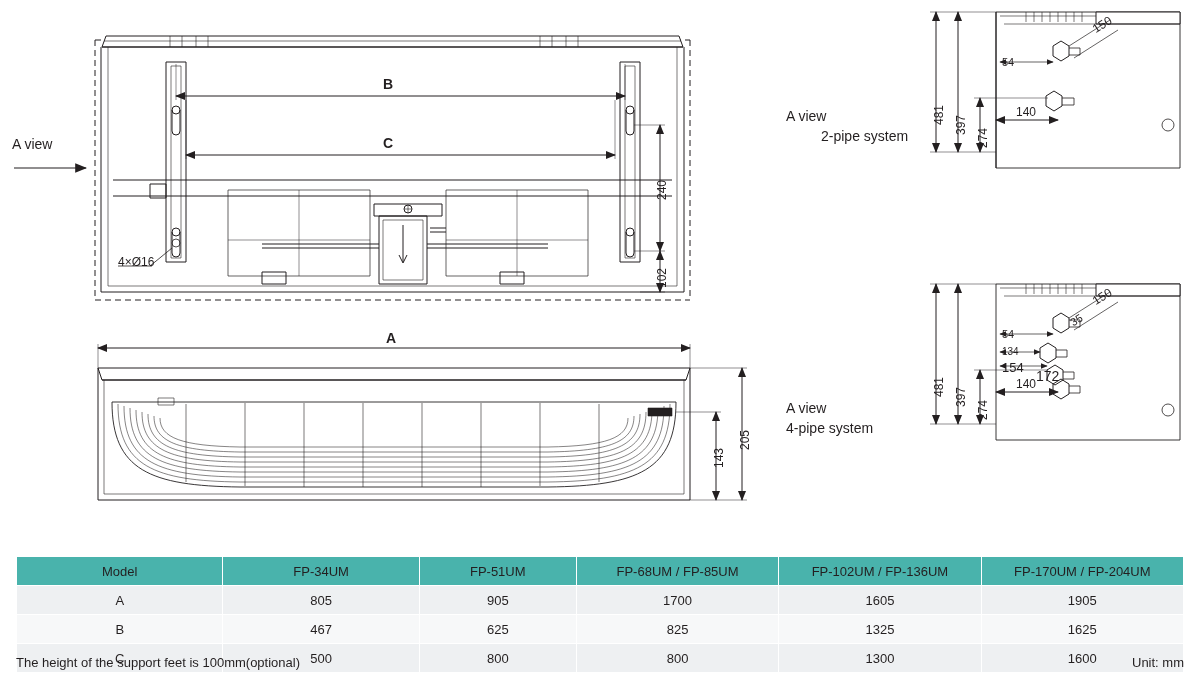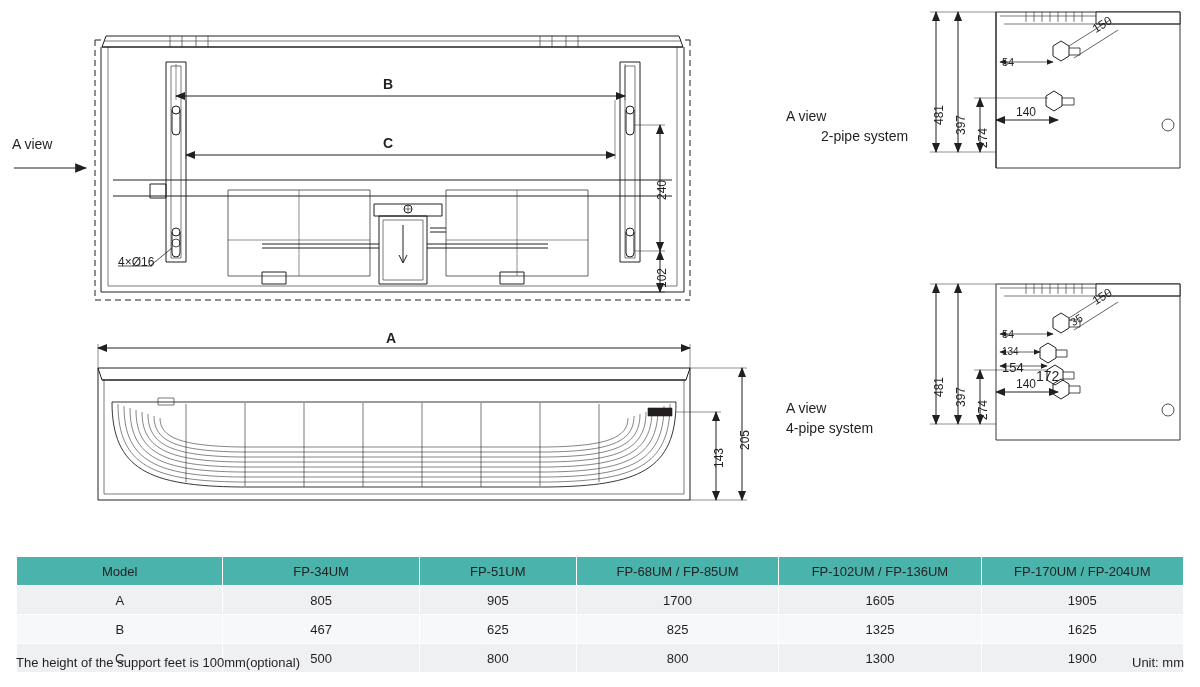--- a/index.html
+++ b/index.html
@@ -326,21 +326,21 @@
         <td>825</td>
         <td>1325</td>
         <td>1625</td>
       </tr>
       <tr>
         <td>C</td>
         <td>500</td>
         <td>800</td>
         <td>800</td>
         <td>1300</td>
-        <td>1900</td>
+        <td>1600</td>
       </tr>
     </tbody>
   </table>
 
   <div class="foot left">The height of the support feet is 100mm(optional)</div>
   <div class="foot right">Unit: mm</div>
 
 </div>
 
 </body></html>

